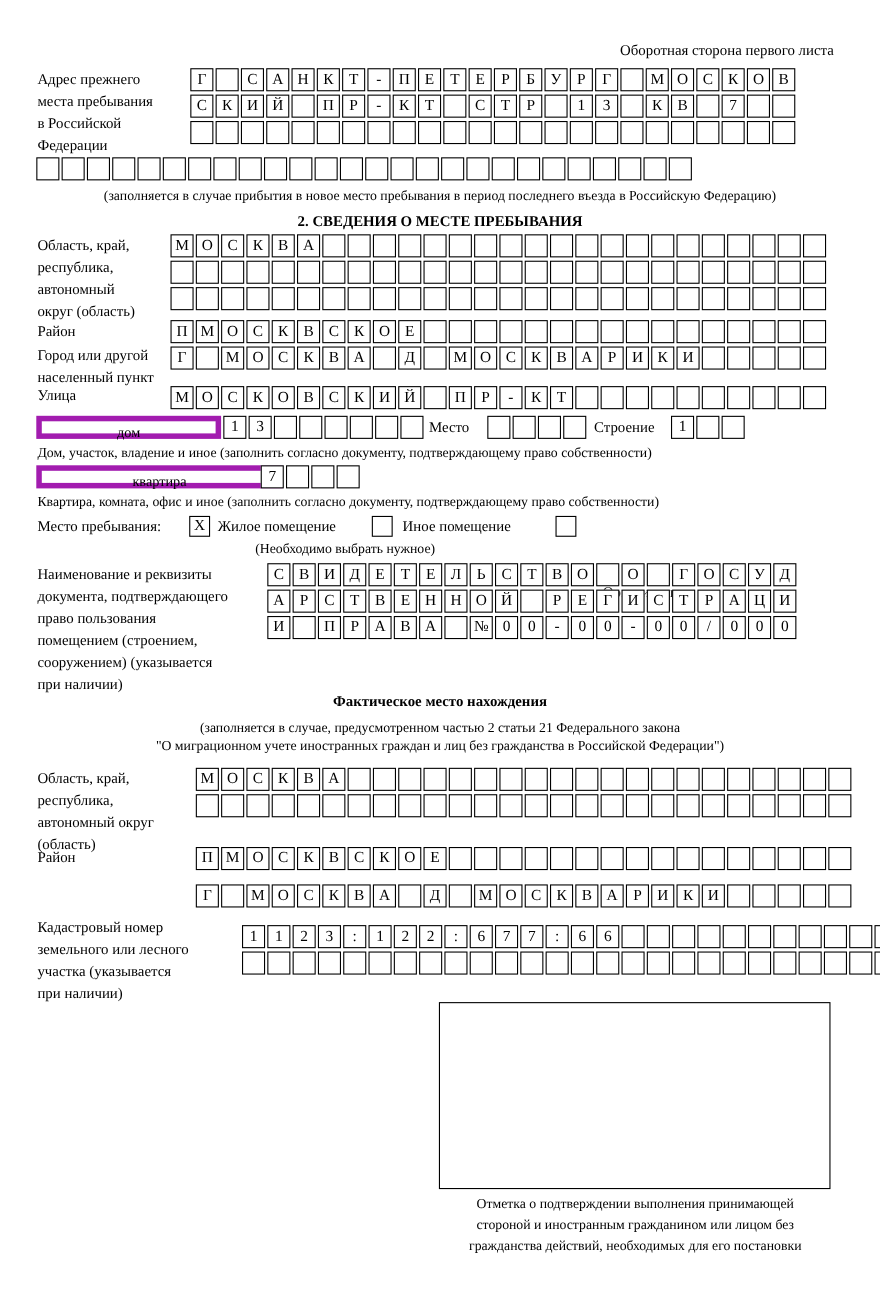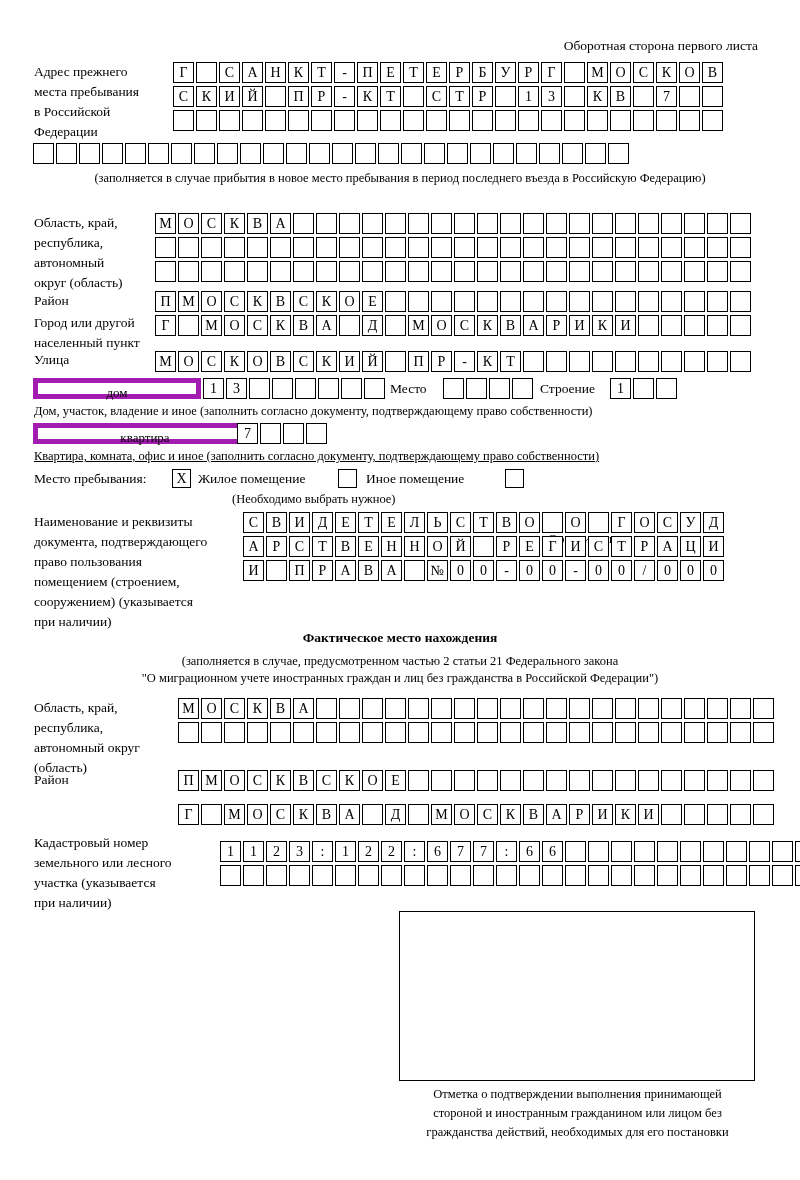--- a/index.html
+++ b/index.html
@@ -223,20 +223,21 @@
         <div class="cell"></div>
         <div class="cell"></div>
         <div class="cell"></div>
         <div class="cell"></div>
         <div class="cell"></div>
       </div>
     </div>
 
   <div class="abs note" style="left:40px; top:170px; width:720px;">(заполняется в случае прибытия в новое место пребывания в период последнего въезда в Российскую Федерацию)</div>
 
+  <div class="abs sectitle" style="left:0; top:193px; width:800px;">2. СВЕДЕНИЯ О МЕСТЕ ПРЕБЫВАНИЯ</div>
 
   <div class="abs lbl" style="left:34px; top:213px; width:125px;">Область, край,
 республика,
 автономный
 округ (область)</div>
   <div class="abs" id="s2RegionRows" style="left:155px; top:213px;">
       <div class="cells row-cells">
         <div class="cell">М</div>
         <div class="cell">О</div>
         <div class="cell">С</div>
@@ -454,21 +455,21 @@
 
   <div class="abs wide-box" style="left:33px; top:423px; width:224px;">квартира</div>
   <div class="abs" id="flatCells" style="left:237px; top:423px;">
       <div class="cells row-cells">
         <div class="cell">7</div>
         <div class="cell"></div>
         <div class="cell"></div>
         <div class="cell"></div>
       </div>
     </div>
-  <div class="abs lbl-sm" style="left:34px; top:447px;text-decoration:underline;">Квартира, комната, офис и иное (заполнить согласно документу, подтверждающему право собственности)</div>
+  <div class="abs lbl-sm" style="left:34px; top:447px;">Квартира, комната, офис и иное (заполнить согласно документу, подтверждающему право собственности)</div>
 
   <div class="abs inline-lbl" style="left:34px; top:468px;">Место пребывания:</div>
   <div class="abs cb" style="left:172px; top:469px;">Х</div>
   <div class="abs inline-lbl" style="left:198px; top:468px;">Жилое помещение</div>
   <div class="abs cb" style="left:338px; top:469px;"></div>
   <div class="abs inline-lbl" style="left:366px; top:468px;">Иное помещение</div>
   <div class="abs cb" style="left:505px; top:469px;"></div>
   <div class="abs inline-lbl" style="left:548px; top:484px;margin-top:44px;">Организация</div>
   <div class="abs lbl-sm" style="left:232px; top:490px;">(Необходимо выбрать нужное)</div>
 

